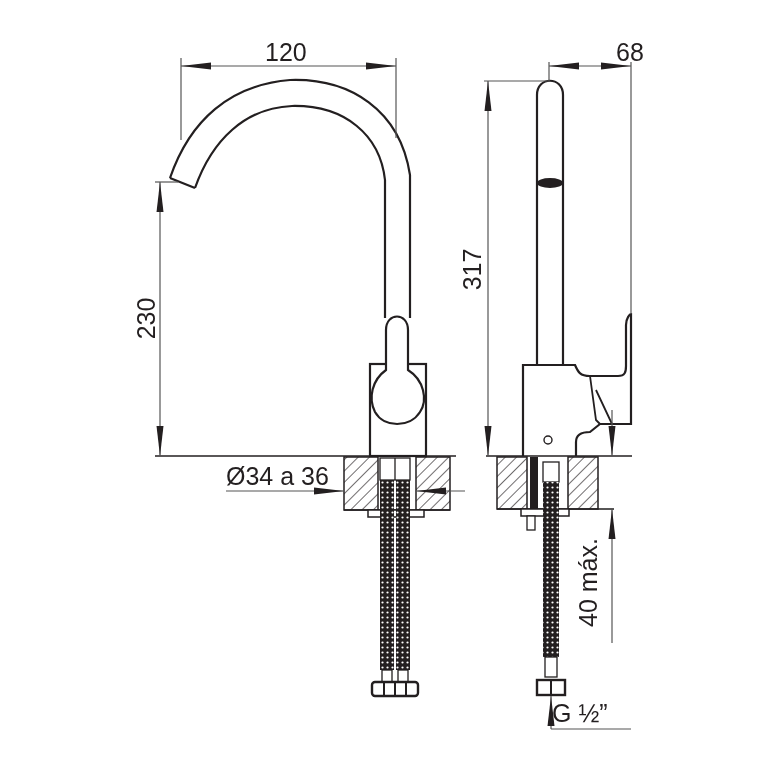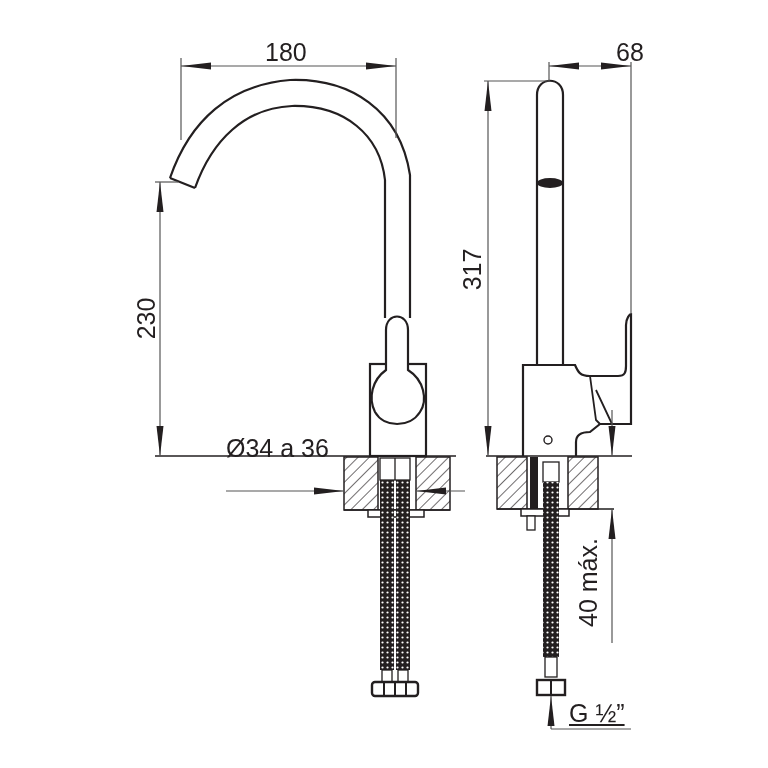--- a/index.html
+++ b/index.html
@@ -113,20 +113,20 @@
     <line x1="600" y1="509" x2="614" y2="509"></line>
     <line x1="612" y1="643" x2="612" y2="509" marker-end="url(#arrL)"></line>
 
     <line x1="551" y1="729" x2="631" y2="729"></line>
     <line x1="551" y1="729" x2="551" y2="696" marker-end="url(#arrL)"></line>
 
     <line x1="612" y1="410" x2="612" y2="456" marker-end="url(#arrL)"></line>
   </g>
 </svg>
 
-<div class="lbl" style="left:265px; top:40px;">180</div>
+<div class="lbl" style="left:265px; top:40px;">120</div>
 <div class="lbl rot" style="left:126px; top:306px;">230</div>
-<div class="lbl" style="left:226px; top:436px;">Ø34 a 36</div>
+<div class="lbl" style="left:226px; top:464px;">Ø34 a 36</div>
 
 <div class="lbl" style="left:576px; top:40px;margin-left:40px;">68</div>
 <div class="lbl rot" style="left:452px; top:257px;">317</div>
 <div class="lbl rot" style="left:544px; top:570px;">40 máx.</div>
-<div class="lbl" style="left:569px; top:701px;text-decoration:underline;">G ½”</div>
+<div class="lbl" style="left:552px; top:701px;">G ½”</div>
 
 </body></html>

